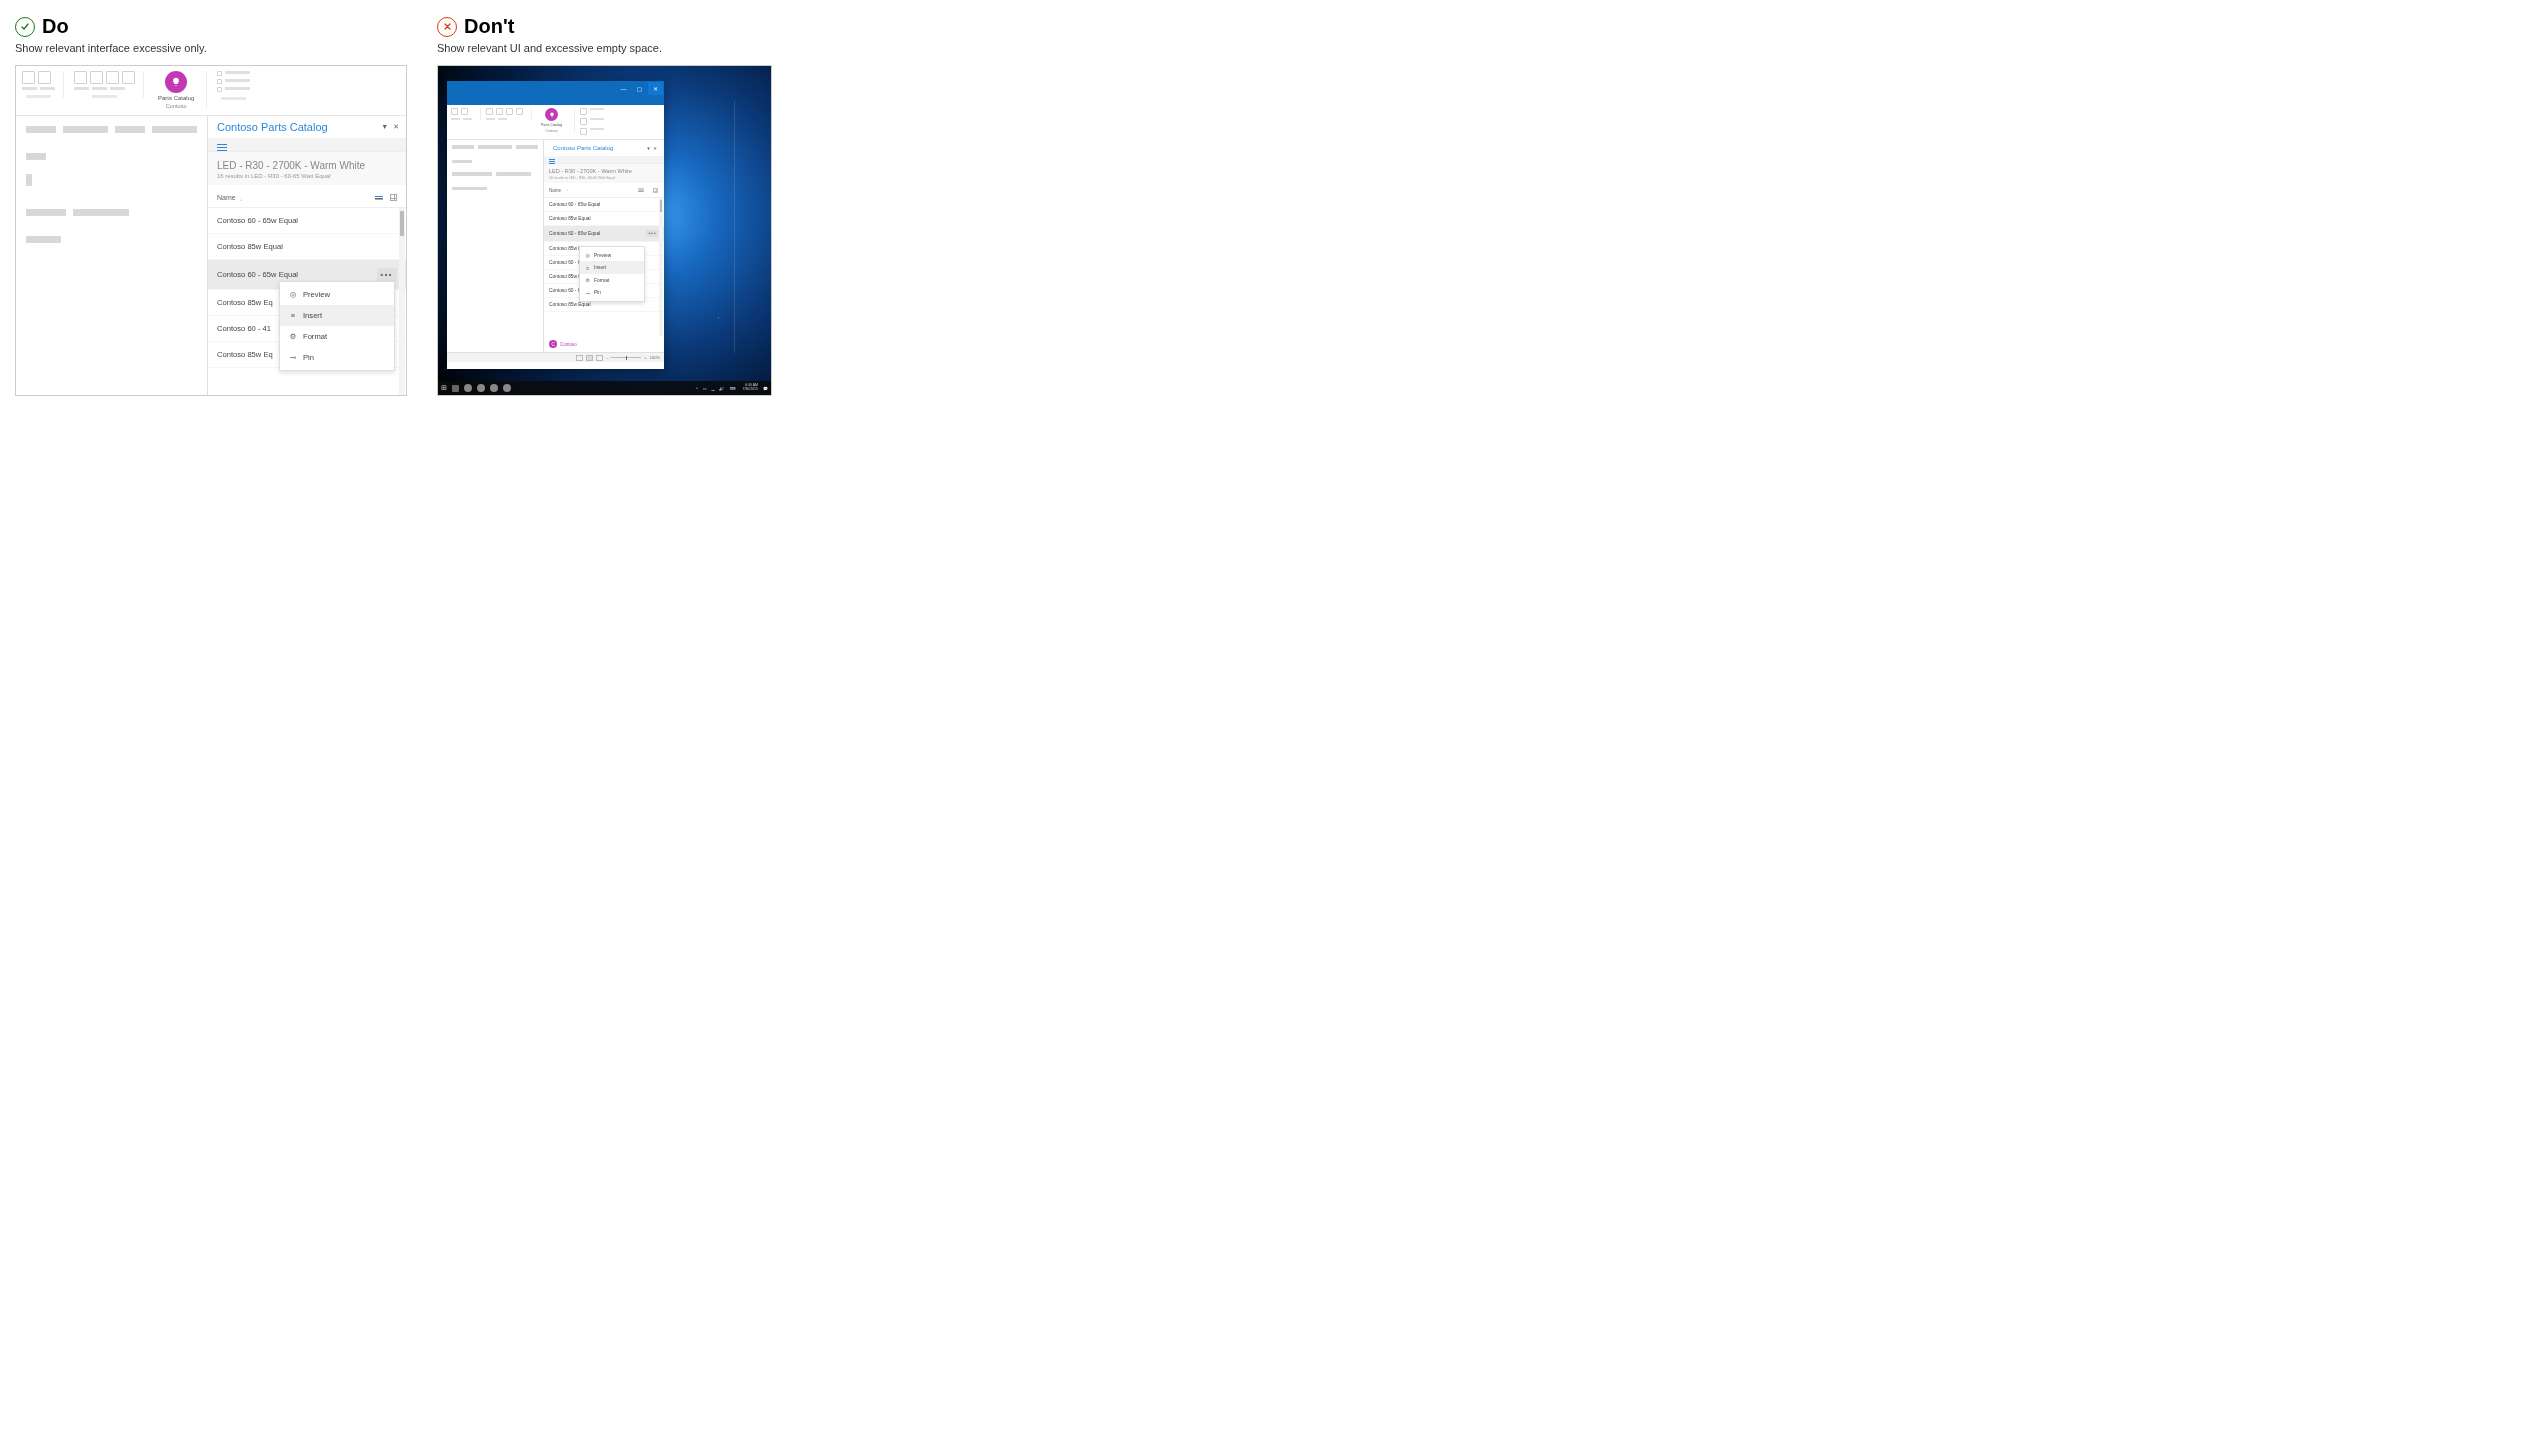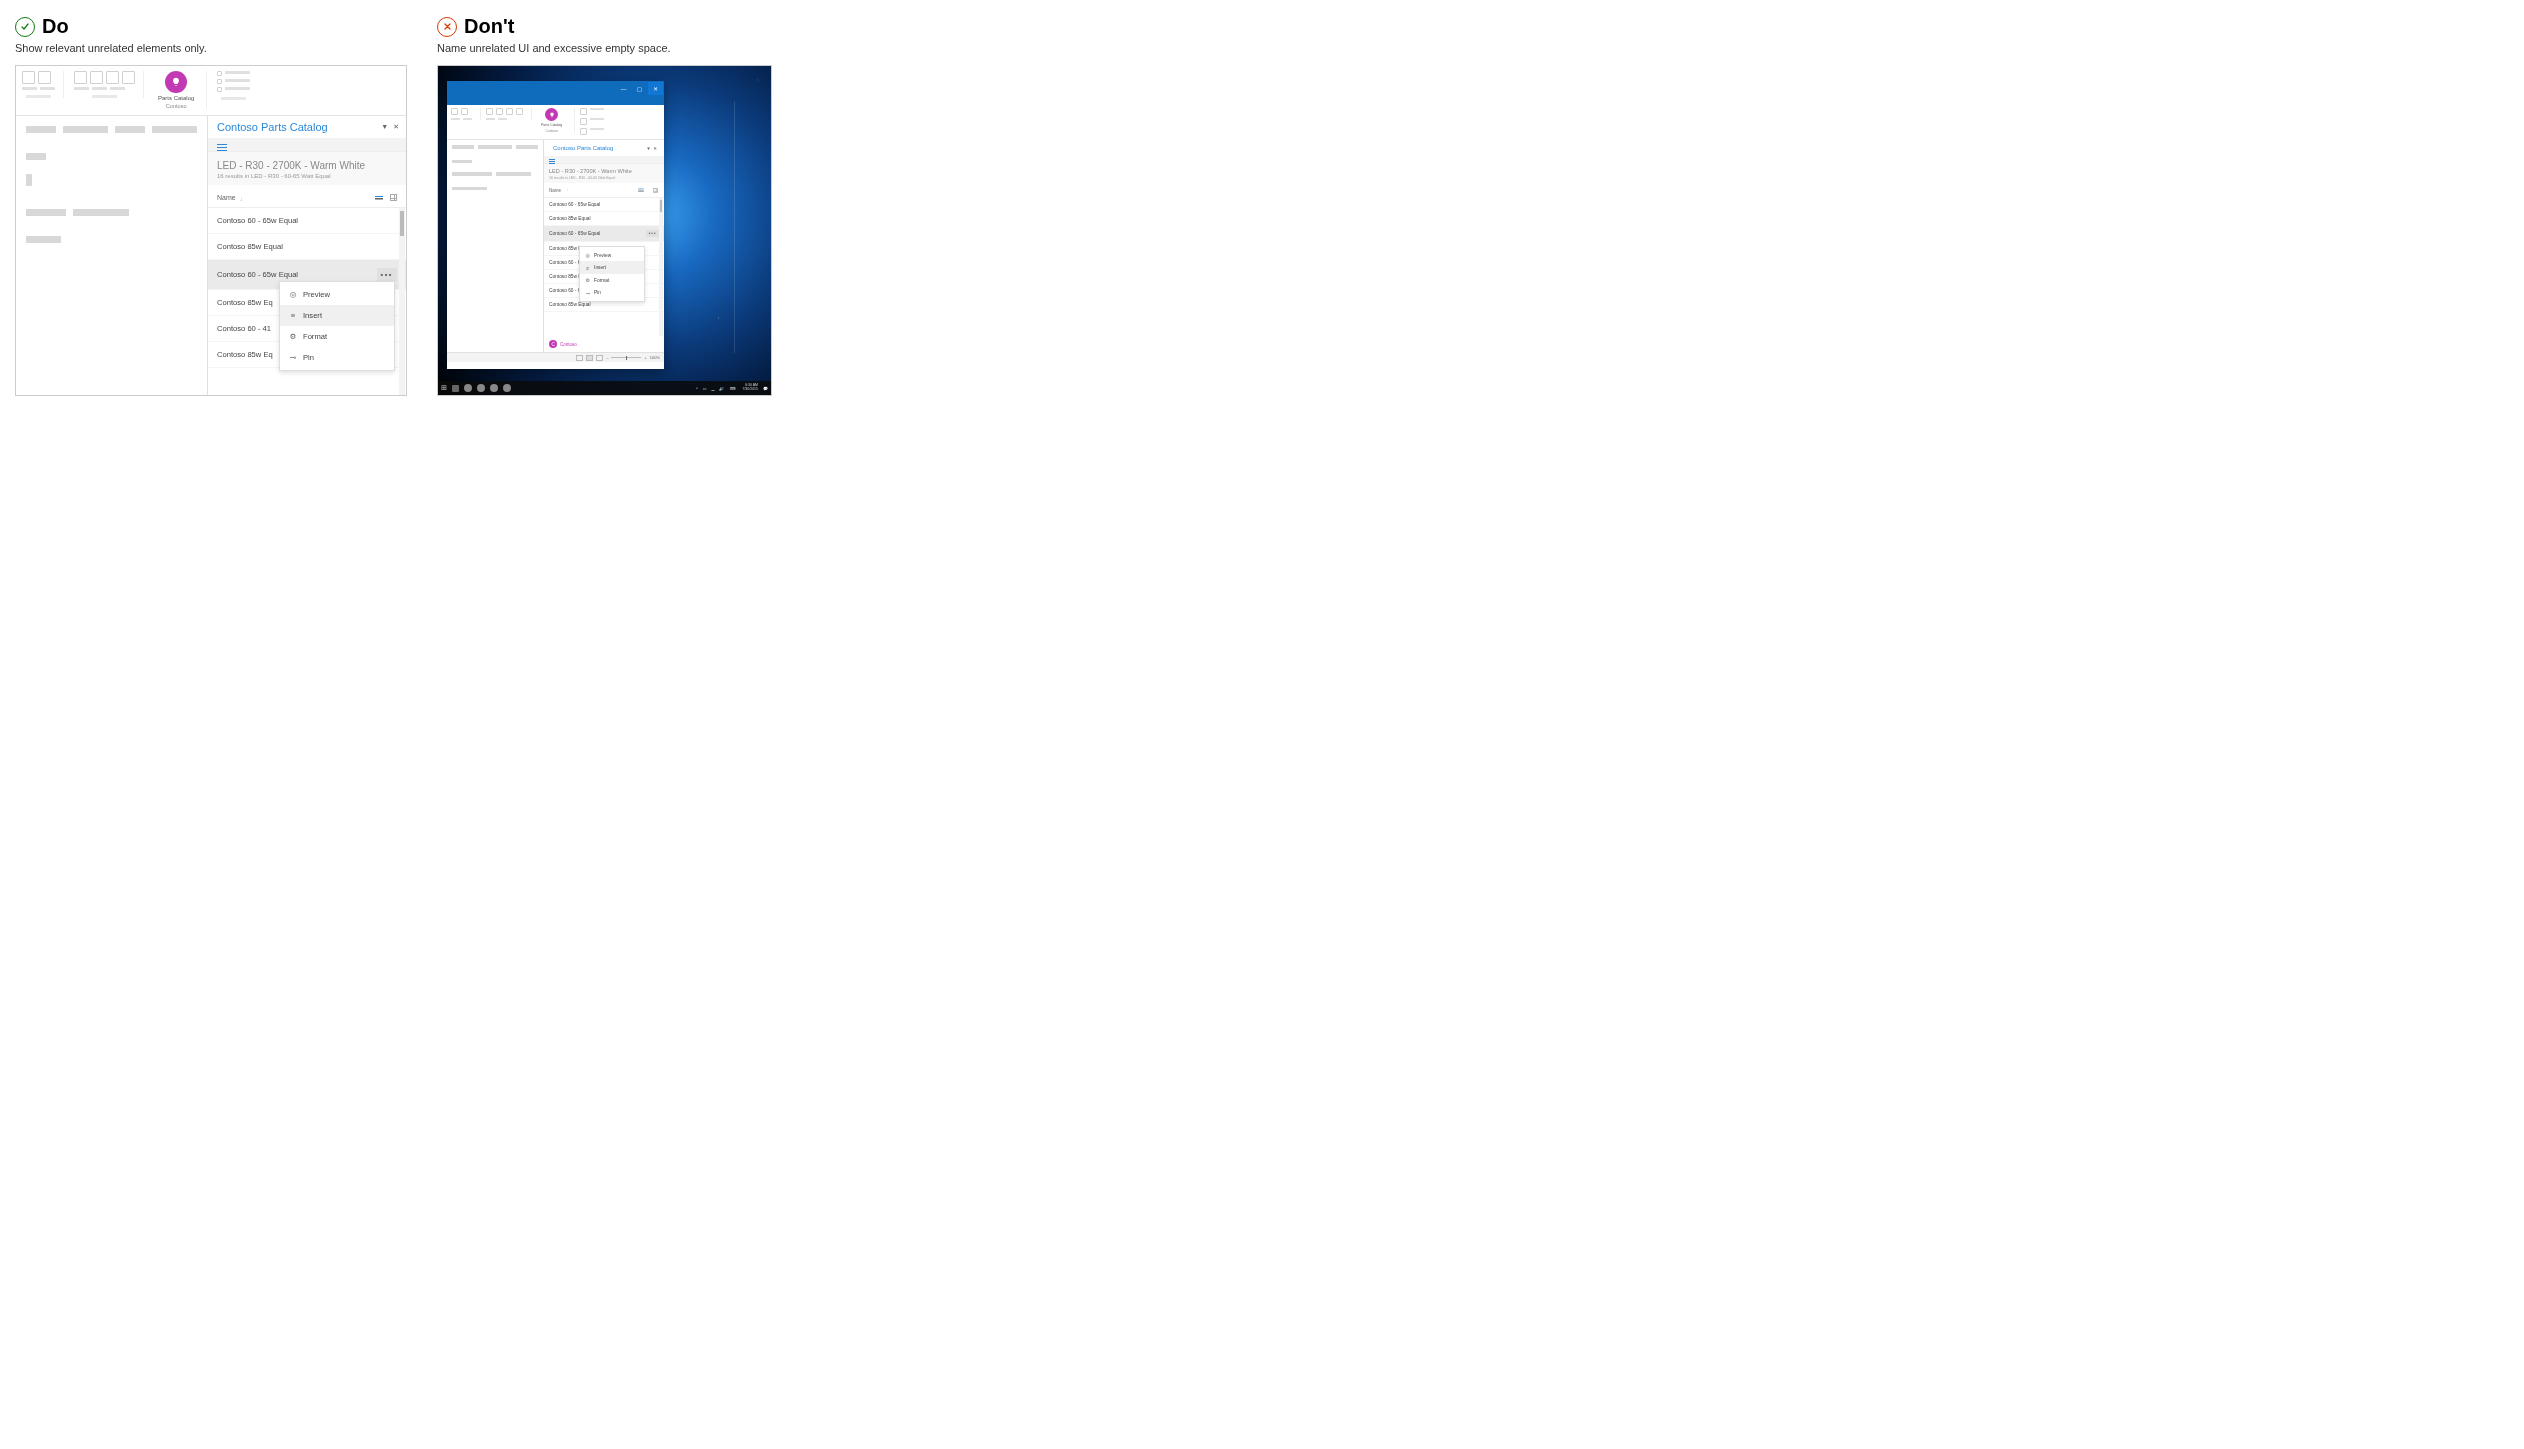--- a/index.html
+++ b/index.html
@@ -181,21 +181,21 @@
 
   <div class="col">
     <div class="heading">
       <span class="check-ic">
         <svg width="10" height="10" viewBox="0 0 20 20">
             <path d="M4 10 l4 4 l8 -10" stroke="#107c10" stroke-width="2.5" fill="none" stroke-linecap="round"></path>
           </svg>
       </span>
       <h1>Do</h1>
     </div>
-    <div class="subtitle">Show relevant unrelated elements only.</div>
+    <div class="subtitle">Show relevant interface excessive only.</div>
 
     <div class="frame do">
 
       <div class="ribbon">
         <div class="rgroup">
           <div class="rrow">
               <div class="rbox"></div>
               <div class="rbox"></div>
             </div>
           <div class="rrow">
@@ -339,21 +339,21 @@
 
   <div class="col">
     <div class="heading">
       <span class="x-ic">
         <svg width="9" height="9" viewBox="0 0 18 18">
             <path d="M4 4 l10 10 M14 4 l-10 10" stroke="#d83b01" stroke-width="2.5" stroke-linecap="round"></path>
           </svg>
       </span>
       <h1>Don't</h1>
     </div>
-    <div class="subtitle">Name unrelated UI and excessive empty space.</div>
+    <div class="subtitle">Show relevant UI and excessive empty space.</div>
 
     <div class="frame dont">
       <div class="desktop">
         <div class="lightrays"></div>
 
         <div class="win">
           <div class="win-titlebar">
             <div class="wtb">—</div>
             <div class="wtb">▢</div>
             <div class="wtb close">✕</div>

